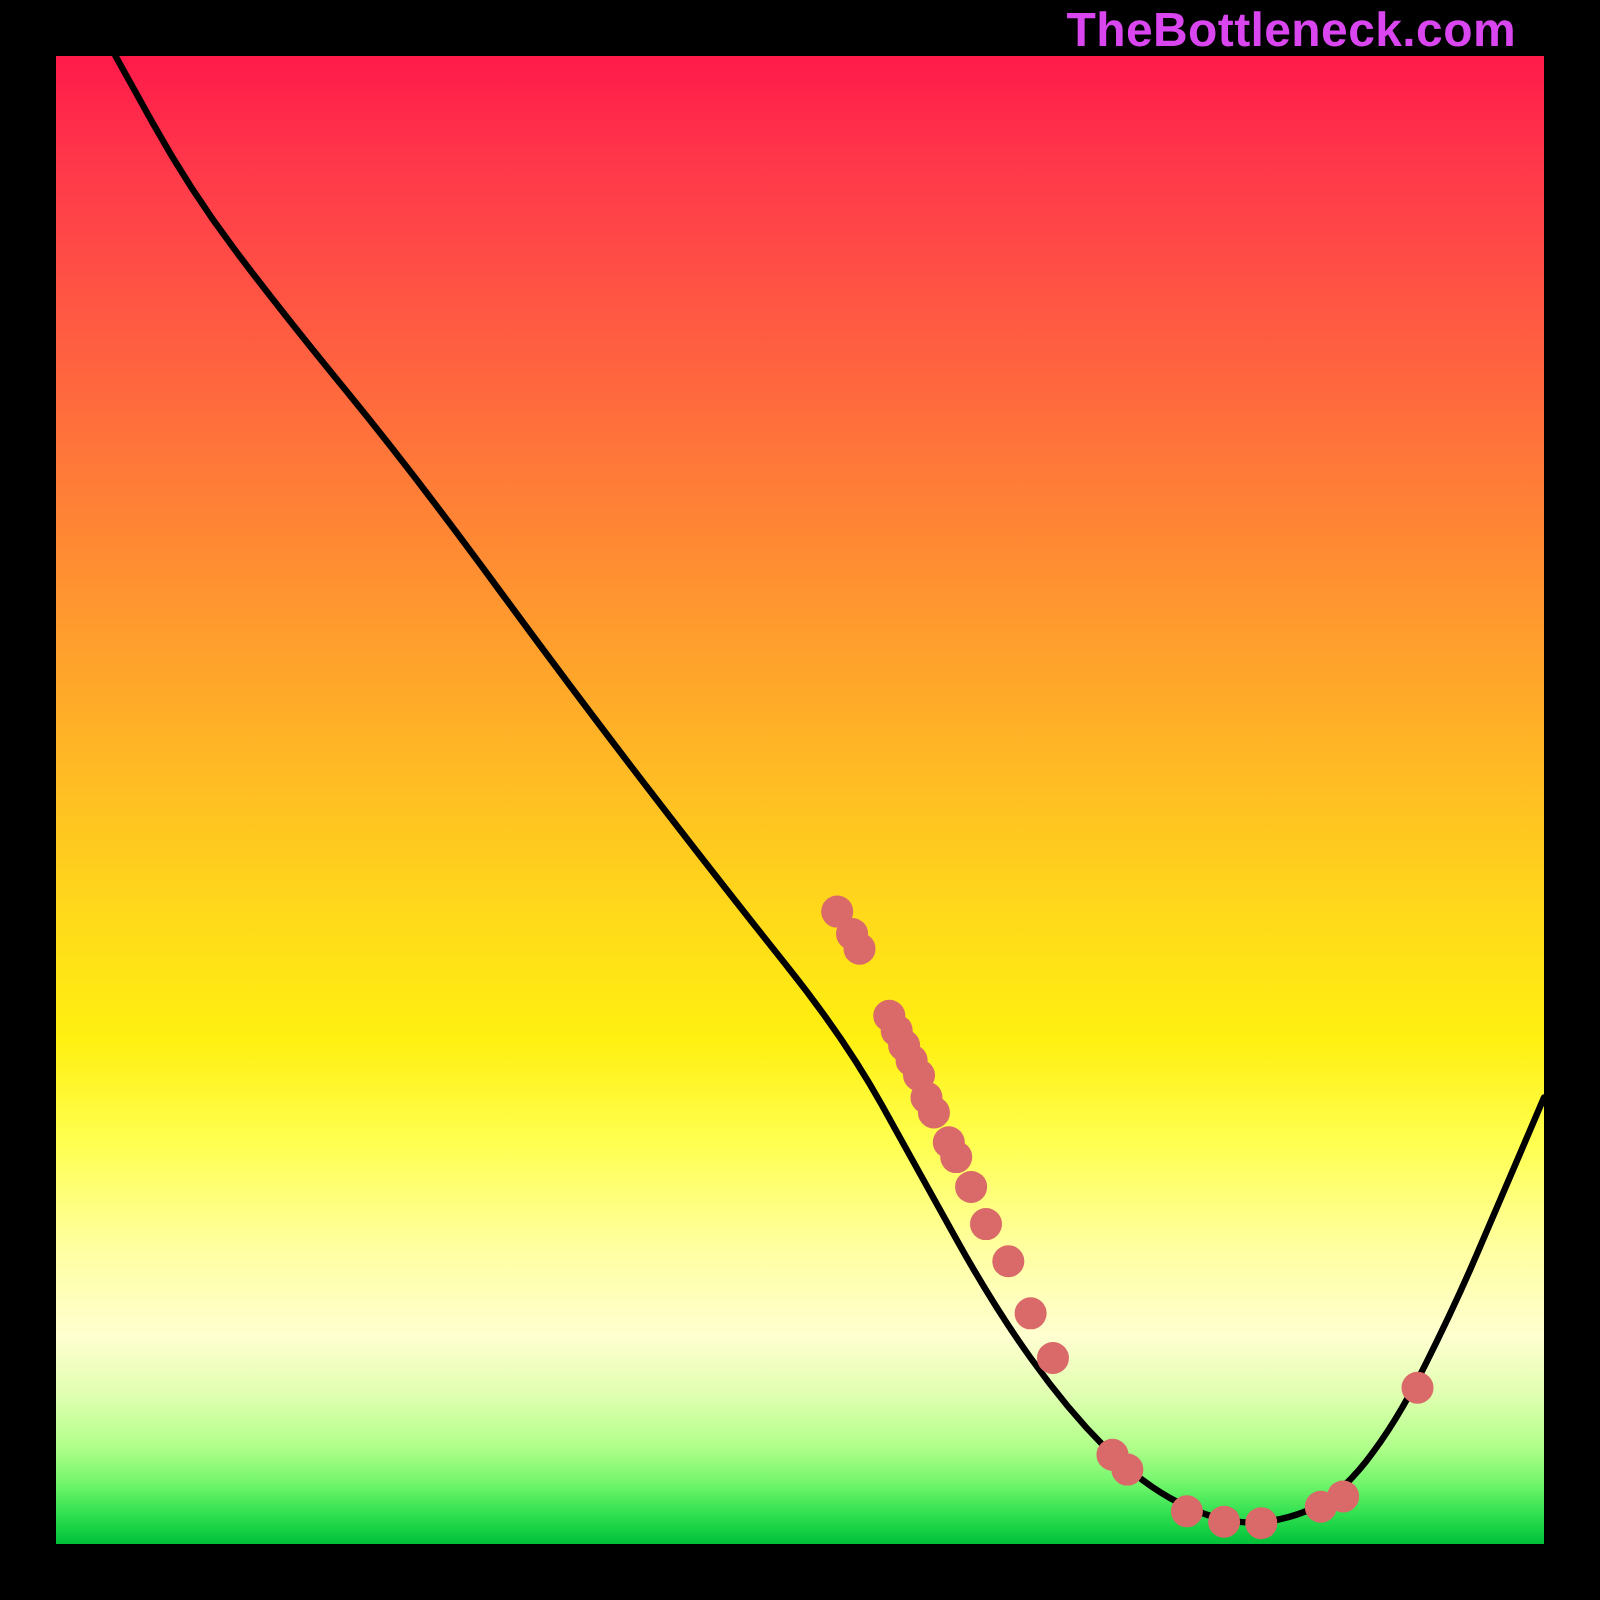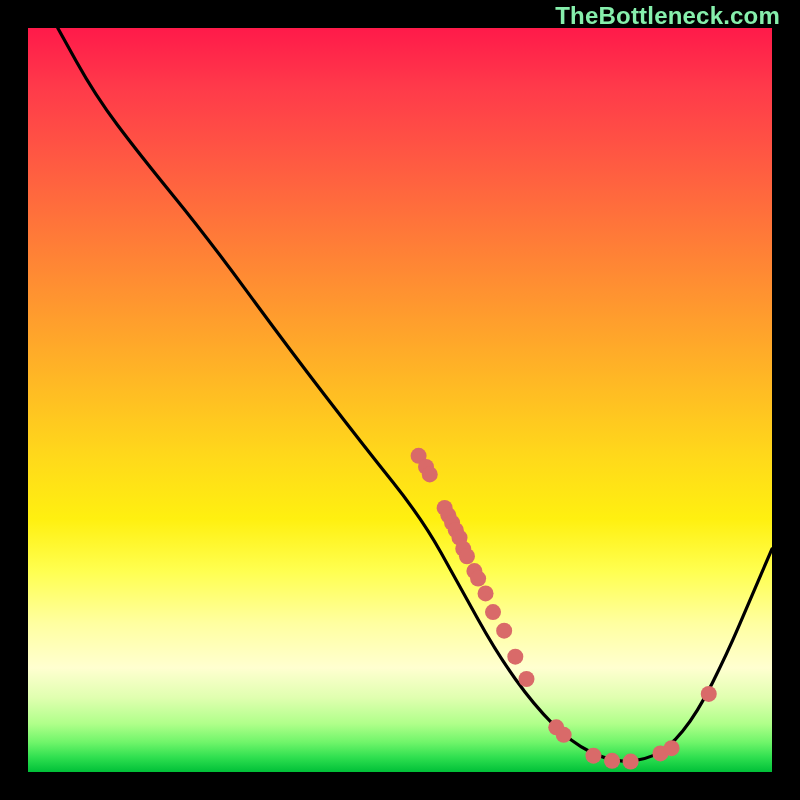--- a/index.html
+++ b/index.html
@@ -36,25 +36,25 @@
       #e0ffb0 90%,
       #b0ff8a 93.5%,
       #70f56a 96%,
       #30e050 98%,
       #00c038 100%
     );
   }
   .watermark {
     position: absolute;
     top: 2px;
-    right: 20px;
+    right: 42px;
     font-family: Arial, Helvetica, sans-serif;
     font-size: 24px;
     font-weight: 600;
-    color: #86efac;
+    color: #d946ef;
     letter-spacing: 0.2px;
   }
   svg.curve {
     position: absolute;
     left: 0;
     top: 0;
     width: 744px;
     height: 744px;
     overflow: visible;
   }

